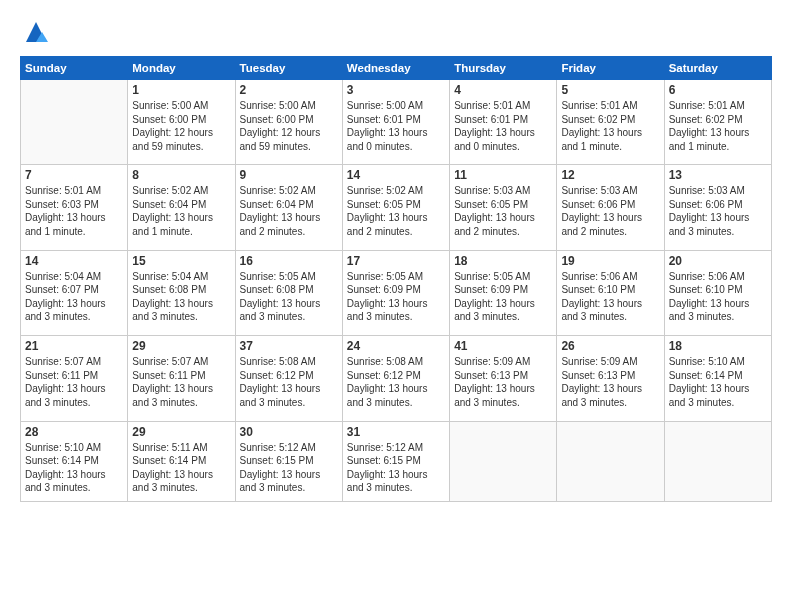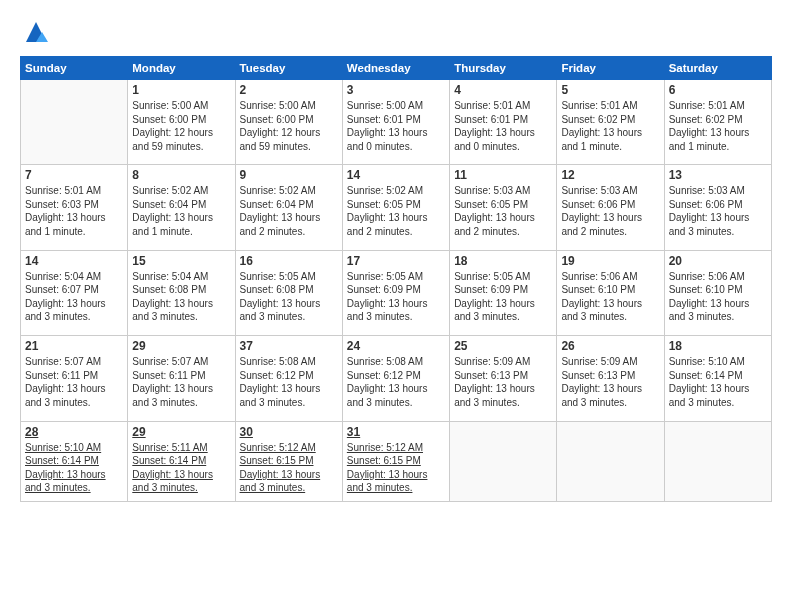--- a/index.html
+++ b/index.html
@@ -69,21 +69,20 @@
     .calendar td {
       border: 1px solid #ccc;
       vertical-align: top;
       padding: 3px 4px;
       font-size: 9.5px;
       color: #333;
       height: 82px;
     }
     .calendar tr:last-child td {
       height: 72px;
-      text-decoration: underline;
     }
     .day-num {
       font-size: 12px;
       font-weight: bold;
       display: block;
       margin-bottom: 2px;
     }
     .cell-text {
       font-size: 10px;
       line-height: 1.35;
@@ -225,21 +224,21 @@
           </td>
           <td>
             <span class="day-num">37</span>
             <div class="cell-text">Sunrise: 5:08 AM<br>Sunset: 6:12 PM<br>Daylight: 13 hours and 3 minutes.</div>
           </td>
           <td>
             <span class="day-num">24</span>
             <div class="cell-text">Sunrise: 5:08 AM<br>Sunset: 6:12 PM<br>Daylight: 13 hours and 3 minutes.</div>
           </td>
           <td>
-            <span class="day-num">25</span>
+            <span class="day-num">41</span>
             <div class="cell-text">Sunrise: 5:09 AM<br>Sunset: 6:13 PM<br>Daylight: 13 hours and 3 minutes.</div>
           </td>
           <td>
             <span class="day-num">26</span>
             <div class="cell-text">Sunrise: 5:09 AM<br>Sunset: 6:13 PM<br>Daylight: 13 hours and 3 minutes.</div>
           </td>
           <td>
             <span class="day-num">18</span>
             <div class="cell-text">Sunrise: 5:10 AM<br>Sunset: 6:14 PM<br>Daylight: 13 hours and 3 minutes.</div>
           </td>

